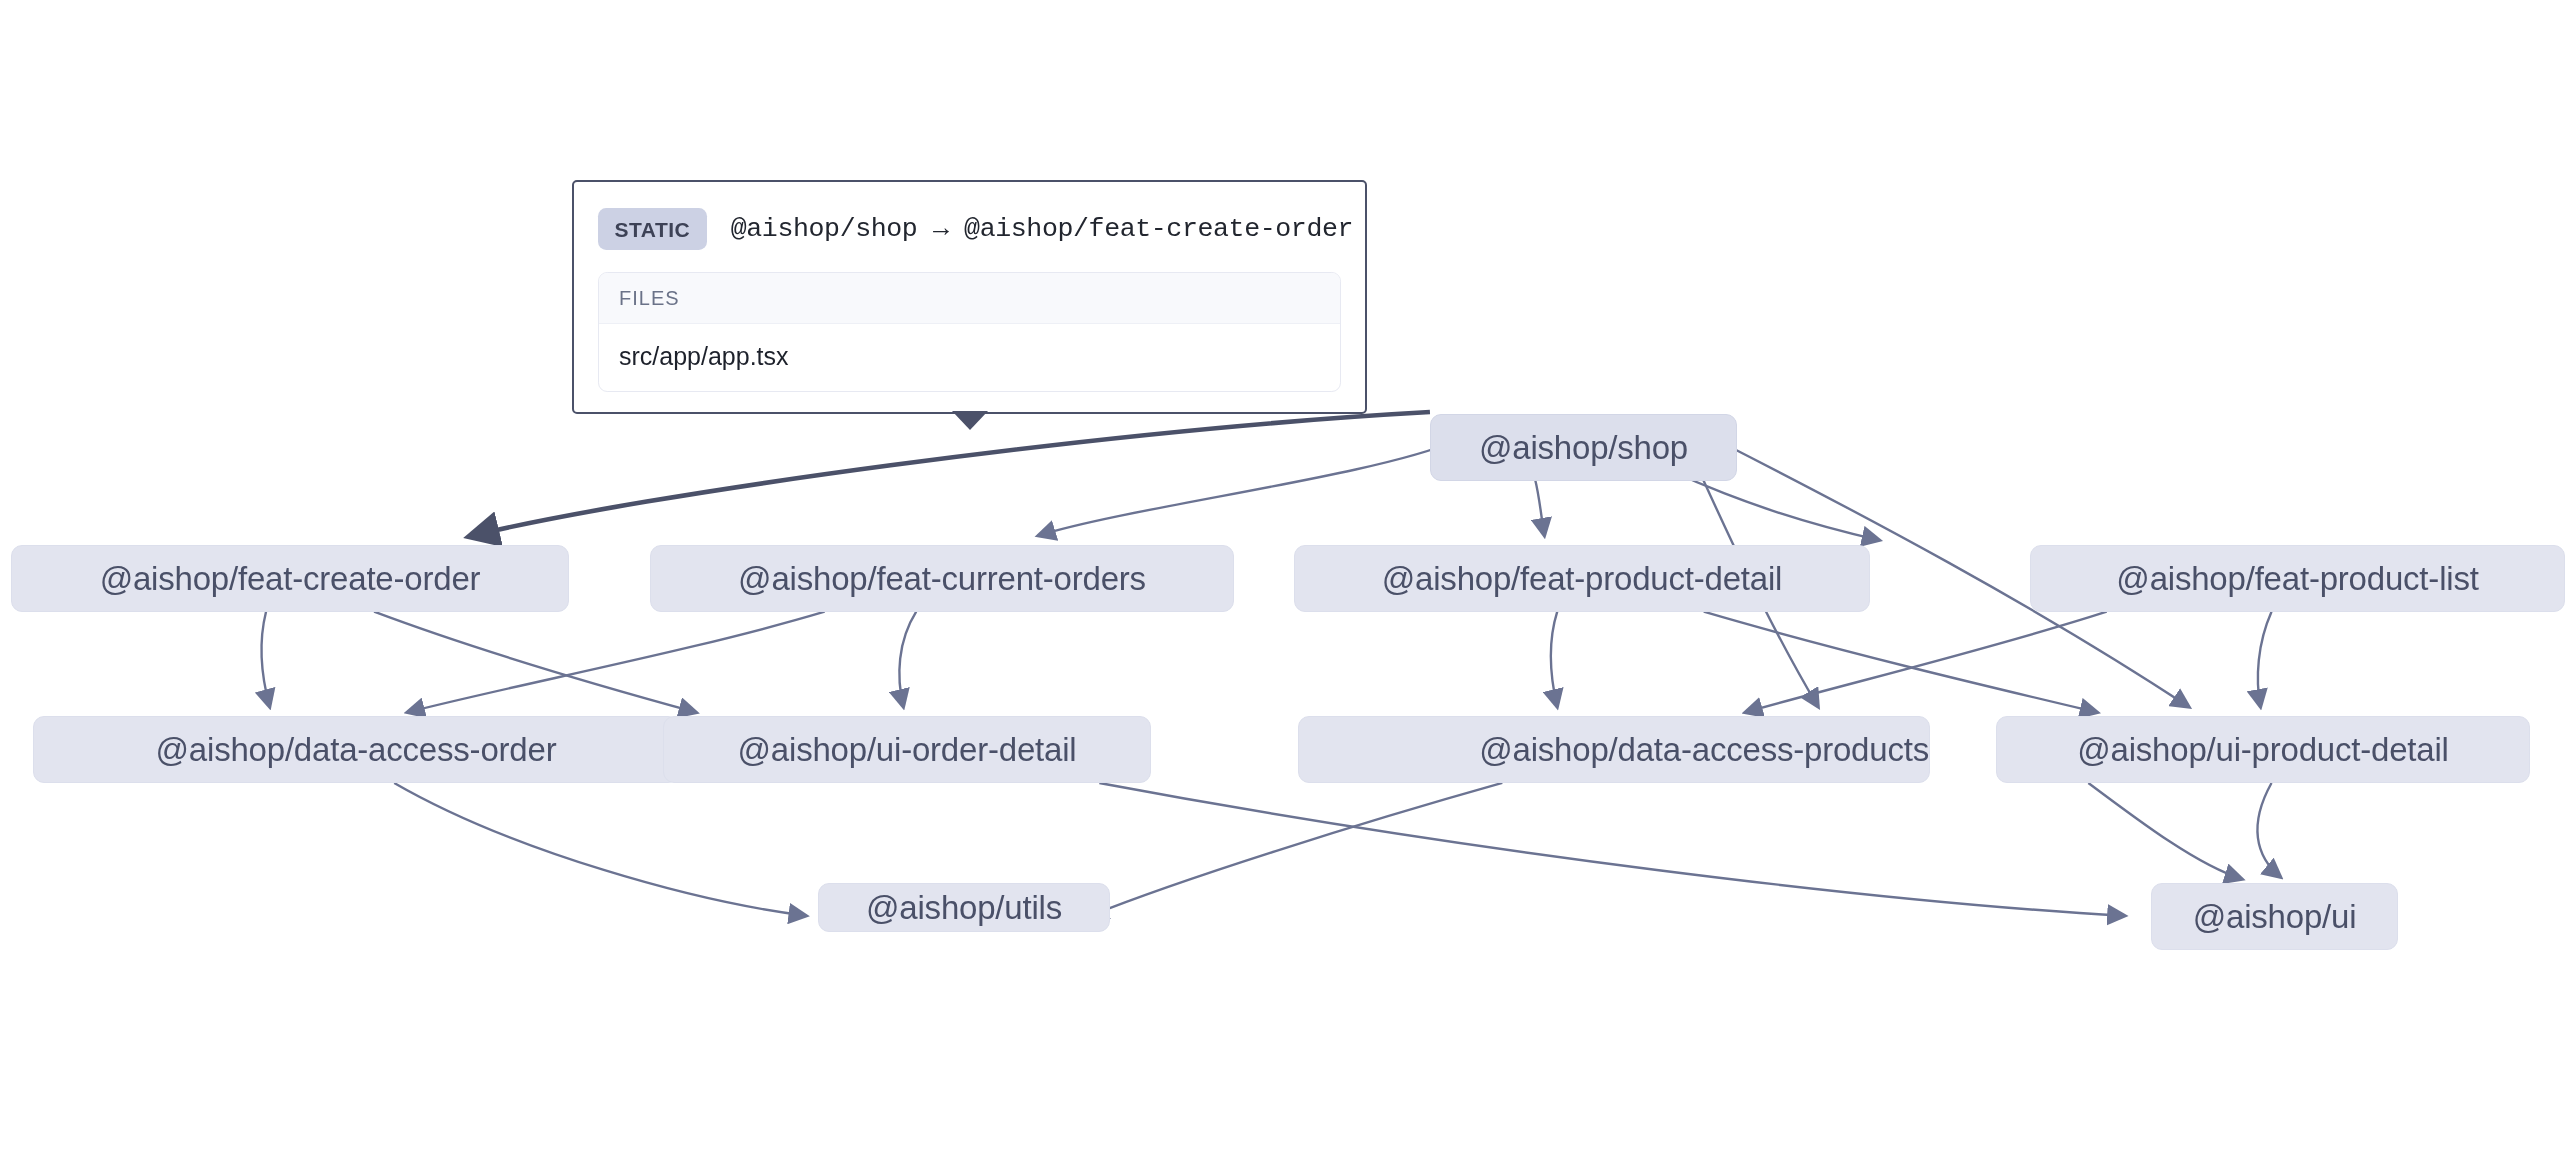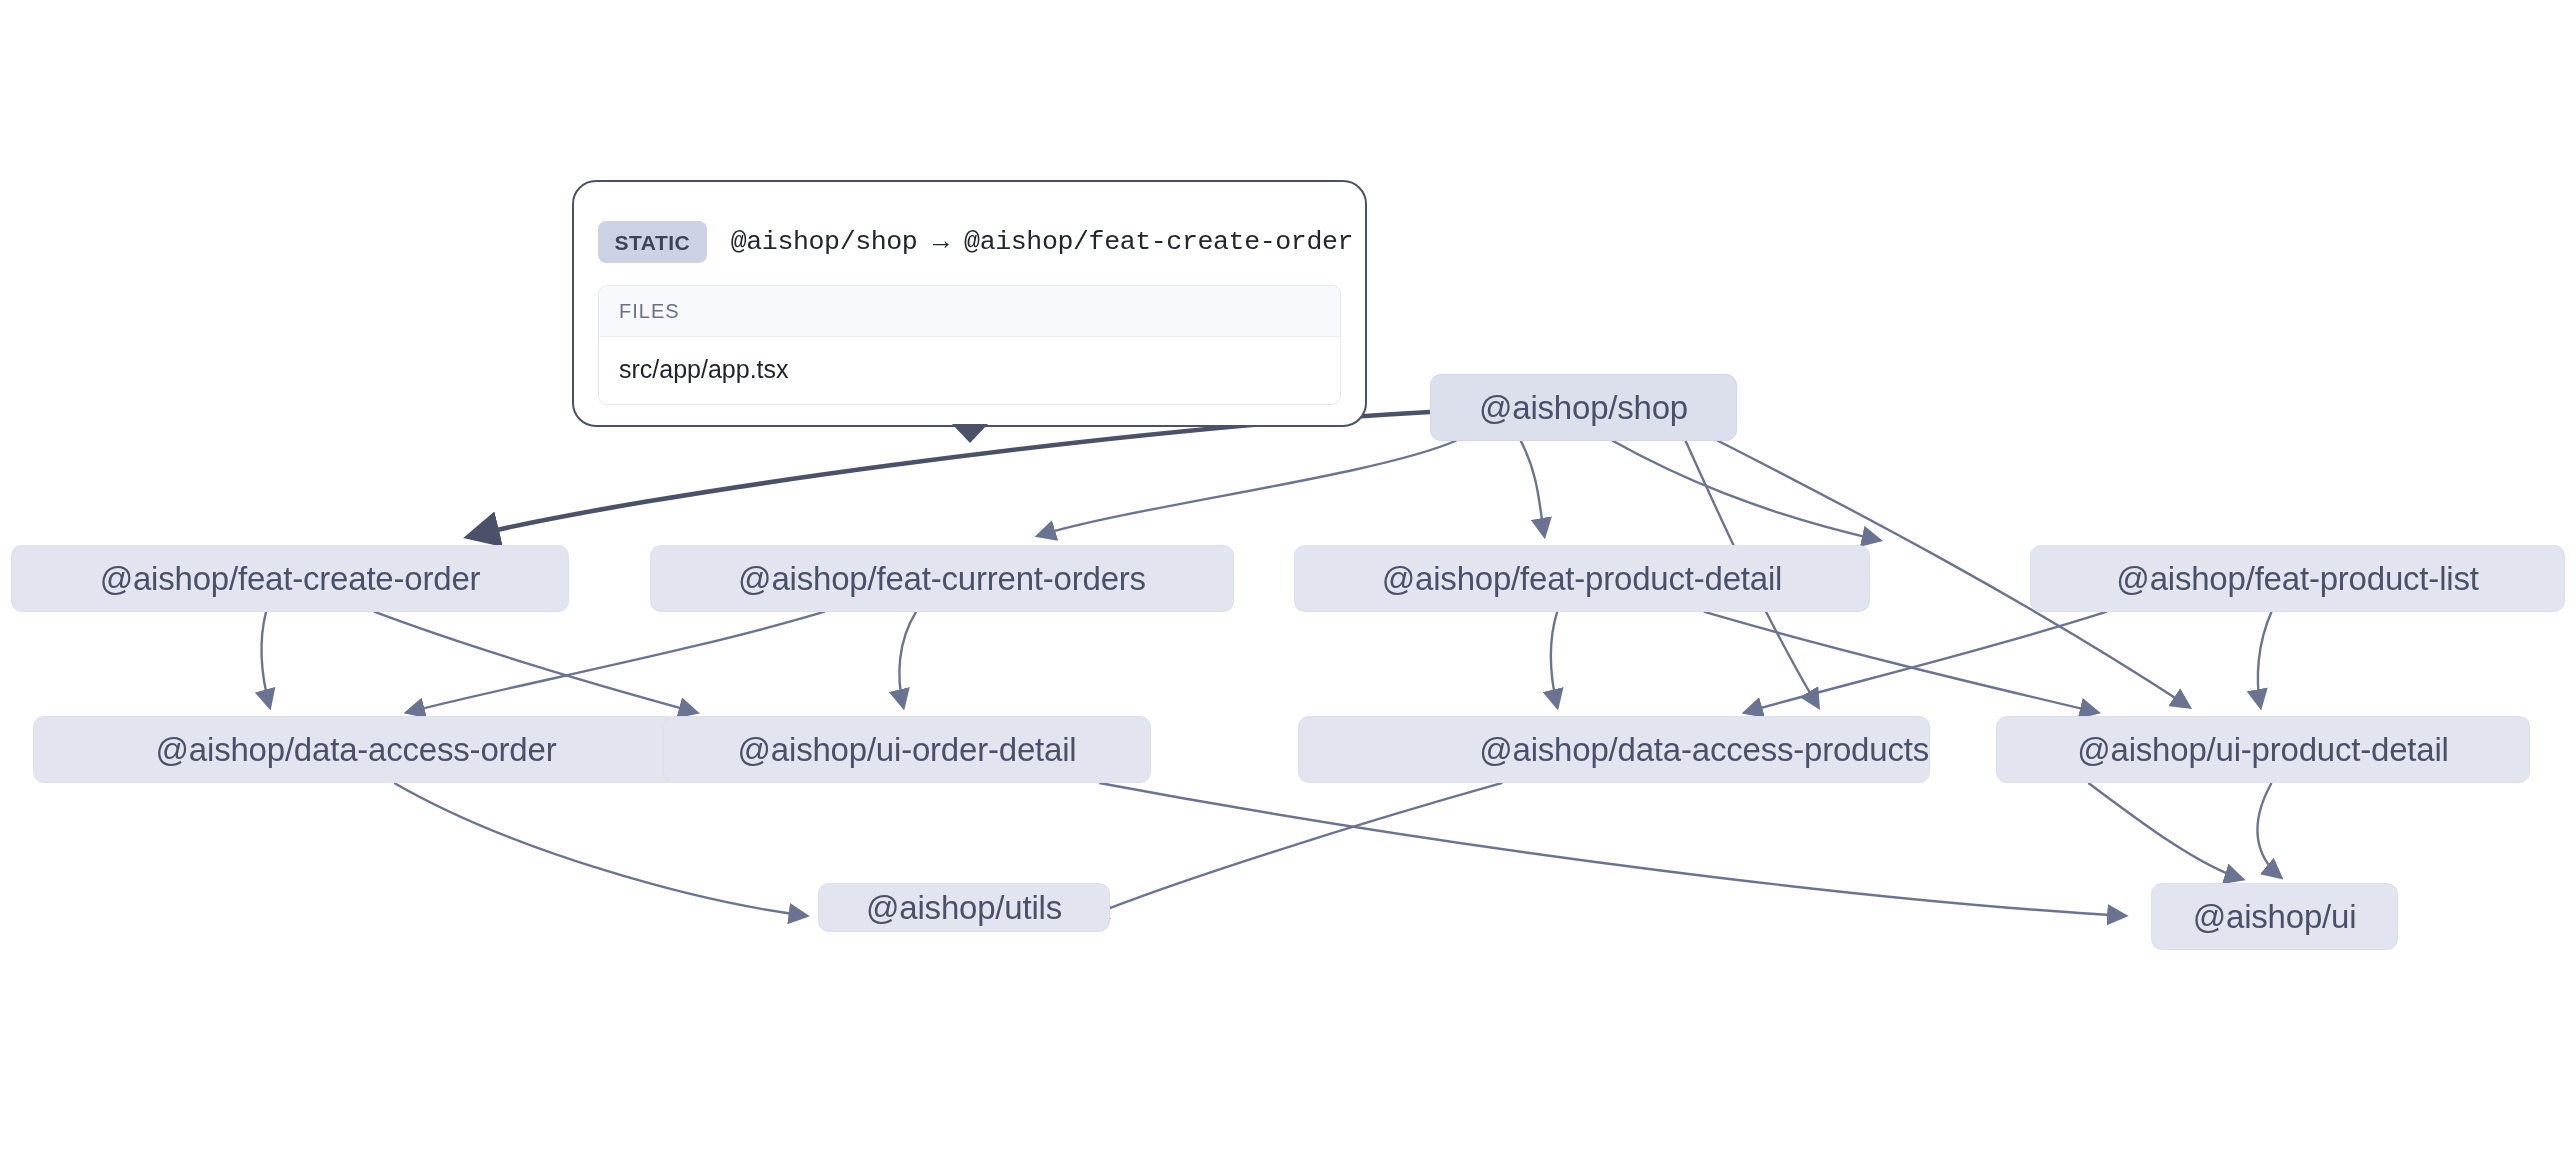--- a/index.html
+++ b/index.html
@@ -48,28 +48,29 @@
     justify-content: center;
     color: #4a5068;
     font-size: 33px;
     font-family: "Liberation Sans", sans-serif;
     white-space: nowrap;
     letter-spacing: -0.2px;
   }
   .node.focused {
     background: #dcdfec;
     border-color: #d2d6e6;
+    margin-top: 40px;
   }
   .tooltip-card {
     position: absolute;
     box-sizing: border-box;
     background: #ffffff;
     border: 2.3px solid #4b5169;
-    border-radius: 24px;
-    padding: 39px 24px 20px 24px;
+    border-radius: 5px;
+    padding: 26px 24px 20px 24px;
     z-index: 40;
   }
   .tooltip-header {
     display: flex;
     align-items: center;
     gap: 24px;
   }
   .badge {
     background: #ccd1e4;
     color: #3d4256;

